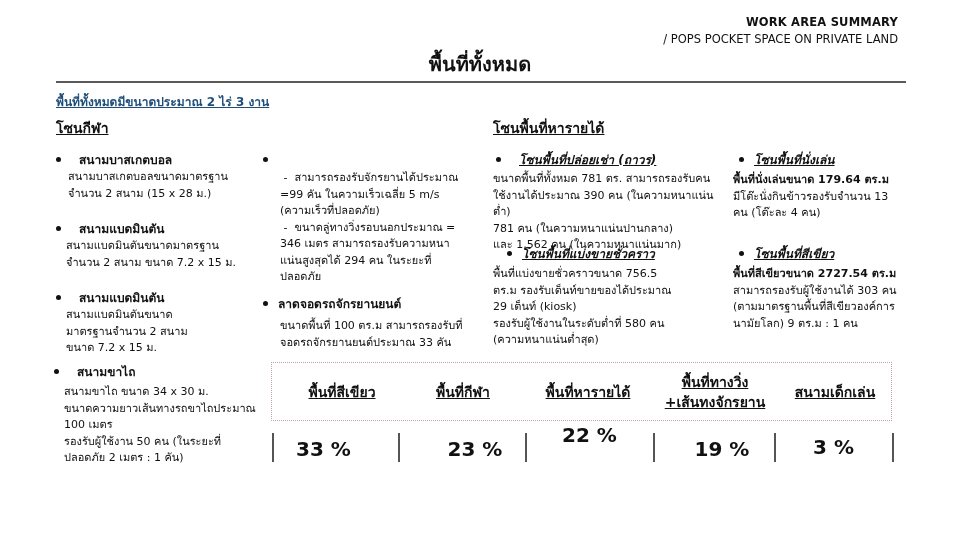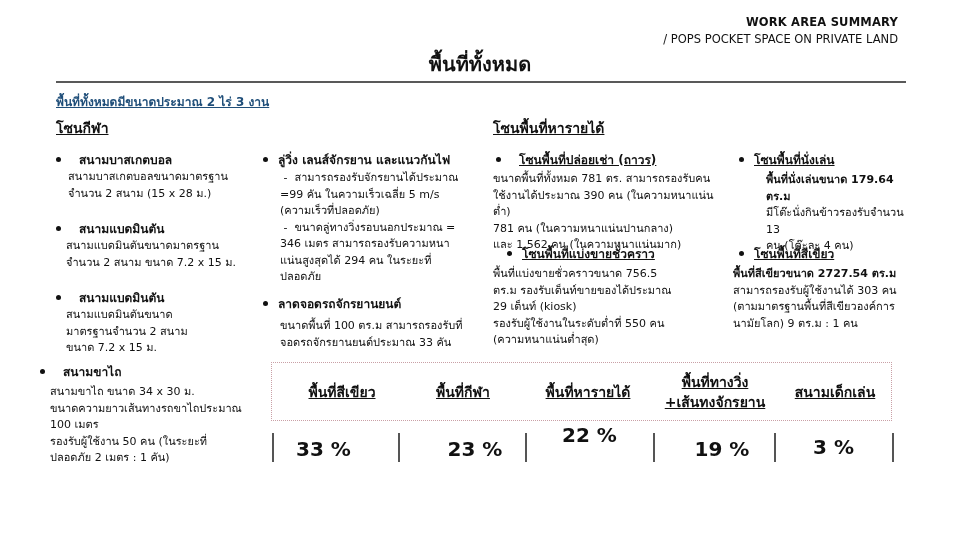--- a/index.html
+++ b/index.html
@@ -58,21 +58,21 @@
       display: flex; align-items: center;
       font-size: 12px; font-weight: bold;
       white-space: nowrap;
       height: 18px;
     }
     .item .bullet {
       display: inline-block; width: 5px; height: 5px; border-radius: 50%;
       background: #111; margin-right: 18px; flex: none;
     }
     .item .bullet.tight { margin-right: 10px; }
-    .item .head.ul span.t { text-decoration: underline; }
+    .item .head.ul span.t { text-decoration: underline; font-style: italic; }
     .item .body {
       font-size: 11px; line-height: 16.5px;
       color: #111;
       margin-top: 3px;
     }
     .item .body .b { font-weight: bold; }
 
     
     .sum-box {
       left: 271px; top: 362px; width: 621px; height: 59px;
@@ -135,38 +135,37 @@
       <span class="bullet"></span>
       <span class="t">สนามแบดมินตัน</span>
     </div>
   <div class="body" style="padding-left:10px; margin-top:1px;">
     <div>สนามแบดมินตันขนาด</div>
     <div>มาตรฐานจำนวน 2 สนาม</div>
     <div>ขนาด 7.2 x 15 ม.</div>
   </div>
 </div>
 
-<div class="item" style="left:40px; top:362px; width:210px;">
+<div class="item" style="left:54px; top:362px; width:210px;">
   <div class="head">
       <span class="bullet"></span>
       <span class="t">สนามขาไถ</span>
     </div>
   <div class="body" style="padding-left:10px; margin-top:4px;">
     <div>สนามขาไถ ขนาด 34 x 30 ม.</div>
     <div>ขนาดความยาวเส้นทางรถขาไถประมาณ</div>
     <div>100 เมตร</div>
     <div>รองรับผู้ใช้งาน 50 คน (ในระยะที่</div>
     <div>ปลอดภัย 2 เมตร : 1 คัน)</div>
   </div>
 </div>
 
 <div class="item" style="left:263px; top:150px; width:220px;">
   <div class="head">
       <span class="bullet tight"></span>
-      <span class="t">ลู่วิ่ง เลนส์จักรยาน และแนวกันไฟ</span>
     </div>
   <div class="body" style="padding-left:17px; margin-top:2px;">
     <div style="white-space:pre;"> -  สามารถรองรับจักรยานได้ประมาณ</div>
     <div>=99 คัน ในความเร็วเฉลี่ย 5 m/s</div>
     <div>(ความเร็วที่ปลอดภัย)</div>
     <div style="white-space:pre;"> -  ขนาดลู่ทางวิ่งรอบนอกประมาณ =</div>
     <div>346 เมตร สามารถรองรับความหนา</div>
     <div>แน่นสูงสุดได้ 294 คน ในระยะที่</div>
     <div>ปลอดภัย</div>
   </div>
@@ -198,31 +197,31 @@
 
 <div class="item" style="left:493px; top:244px; width:230px;">
   <div class="head ul" style="padding-left:14px;">
       <span class="bullet tight"></span>
       <span class="t">โซนพื้นที่แบ่งขายชั่วคราว</span>
     </div>
   <div class="body" style="margin-top:4px;">
     <div>พื้นที่แบ่งขายชั่วคราวขนาด 756.5</div>
     <div>ตร.ม รองรับเต็นท์ขายของได้ประมาณ</div>
     <div>29 เต็นท์ (kiosk)</div>
-    <div>รองรับผู้ใช้งานในระดับต่ำที่ 550 คน</div>
+    <div>รองรับผู้ใช้งานในระดับต่ำที่ 580 คน</div>
     <div>(ความหนาแน่นต่ำสุด)</div>
   </div>
 </div>
 
 <div class="item" style="left:733px; top:150px; width:180px;">
   <div class="head ul" style="padding-left:6px;">
       <span class="bullet tight"></span>
       <span class="t">โซนพื้นที่นั่งเล่น</span>
     </div>
-  <div class="body" style="margin-top:4px;margin-left:33px;">
+  <div class="body" style="margin-top:4px;">
     <div class="b">พื้นที่นั่งเล่นขนาด 179.64 ตร.ม</div>
     <div>มีโต๊ะนั่งกินข้าวรองรับจำนวน 13</div>
     <div>คน (โต๊ะละ 4 คน)</div>
   </div>
 </div>
 
 <div class="item" style="left:733px; top:244px; width:180px;">
   <div class="head ul" style="padding-left:6px;">
       <span class="bullet tight"></span>
       <span class="t">โซนพื้นที่สีเขียว</span>

